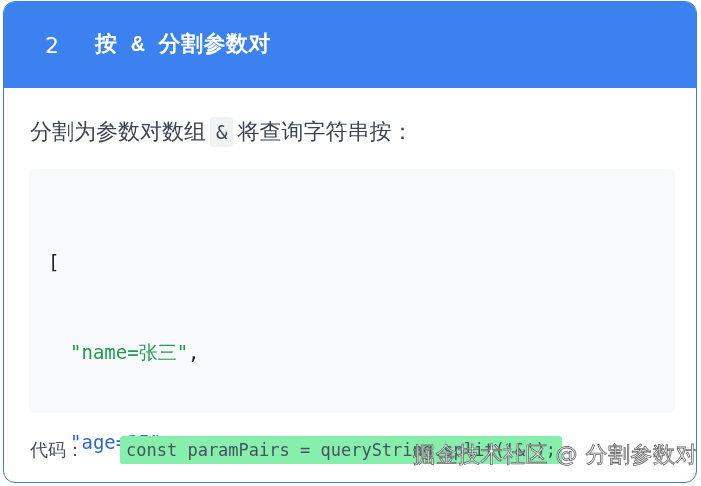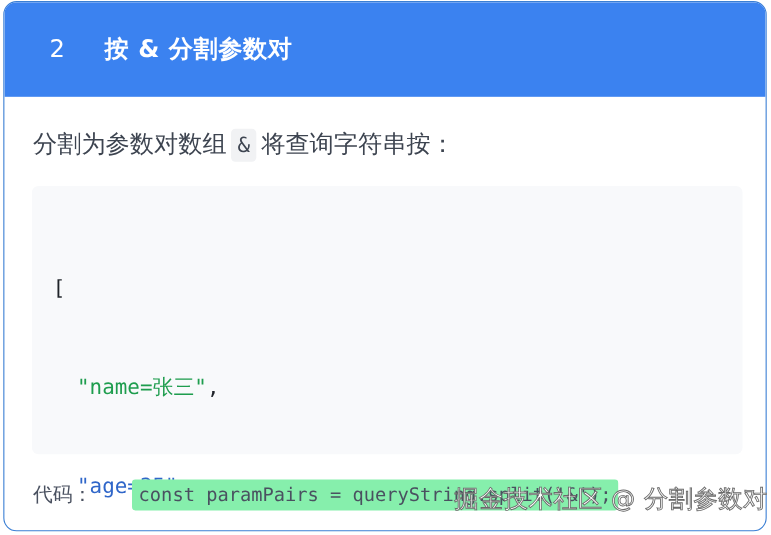--- a/index.html
+++ b/index.html
@@ -47,20 +47,21 @@
     }
     .step-title {
       position: absolute;
       left: 91px;
       top: 29px;
       font-size: 22px;
       line-height: 30px;
       font-weight: bold;
       color: #ffffff;
       letter-spacing: 0.5px;
+      font-family: Liberation Mono, monospace;
     }
     .desc {
       position: absolute;
       left: 26px;
       top: 114px;
       font-size: 22px;
       line-height: 32px;
       color: #3d4450;
       white-space: nowrap;
     }

